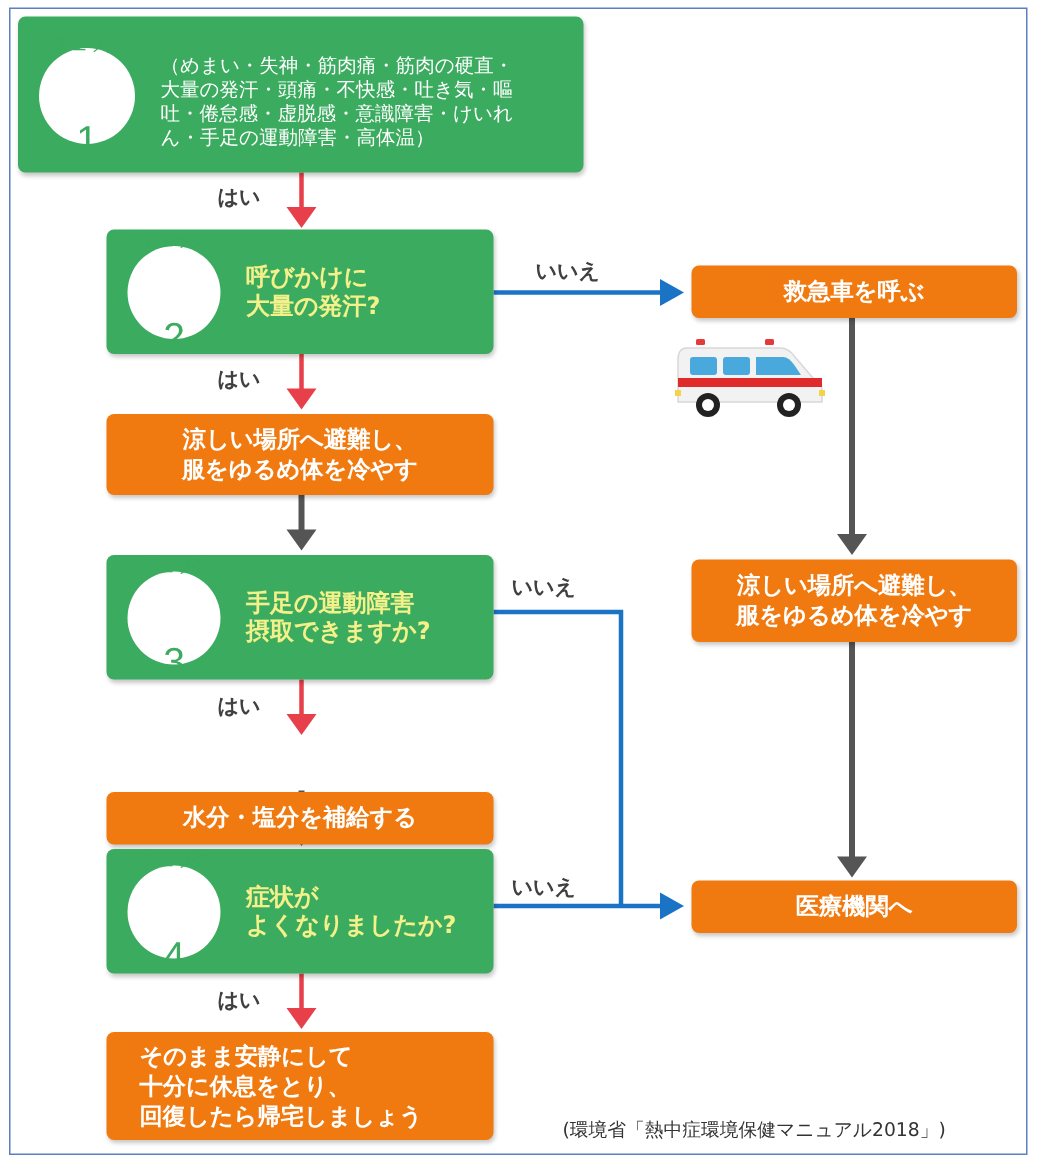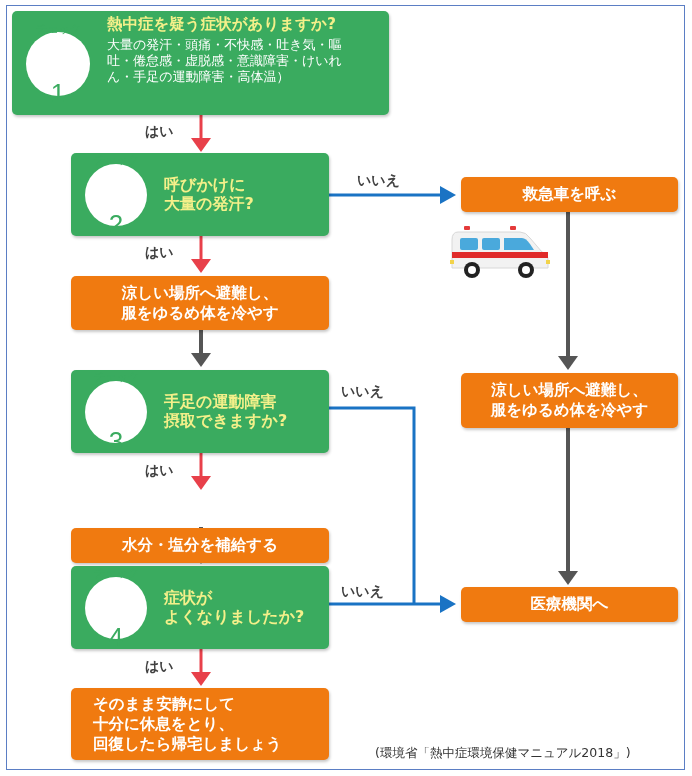--- a/index.html
+++ b/index.html
@@ -77,22 +77,22 @@
     <line x1="329" y1="604" x2="442" y2="604" stroke="#1a73c4" stroke-width="3"></line>
     <polygon points="440,595 440,613 456,604" fill="#1a73c4"></polygon>
   </g>
 </svg>
 
 <div class="box green" style="left:12px; top:11px; width:377px; height:104px;">
   <div class="circle" style="left:14px; top:21px; width:64px; height:64px;">
     <span class="lbl">チェック</span>
     <span class="num">1</span>
   </div>
-  <div class="q" style="left:95px; top:4px; font-size:15.5px;">熱中症を疑う症状がありますか?</div>
   <div class="sub" style="left:95px; top:26px;">
+    <div>（めまい・失神・筋肉痛・筋肉の硬直・</div>
     <div>大量の発汗・頭痛・不快感・吐き気・嘔</div>
     <div>吐・倦怠感・虚脱感・意識障害・けいれ</div>
     <div>ん・手足の運動障害・高体温）</div>
   </div>
 </div>
 
 <div class="edge-label" style="left:145px; top:123px;">はい</div>
 
 <div class="box green" style="left:71px; top:153px; width:258px; height:83px;">
   <div class="circle" style="left:14px; top:11px; width:62px; height:62px;">

